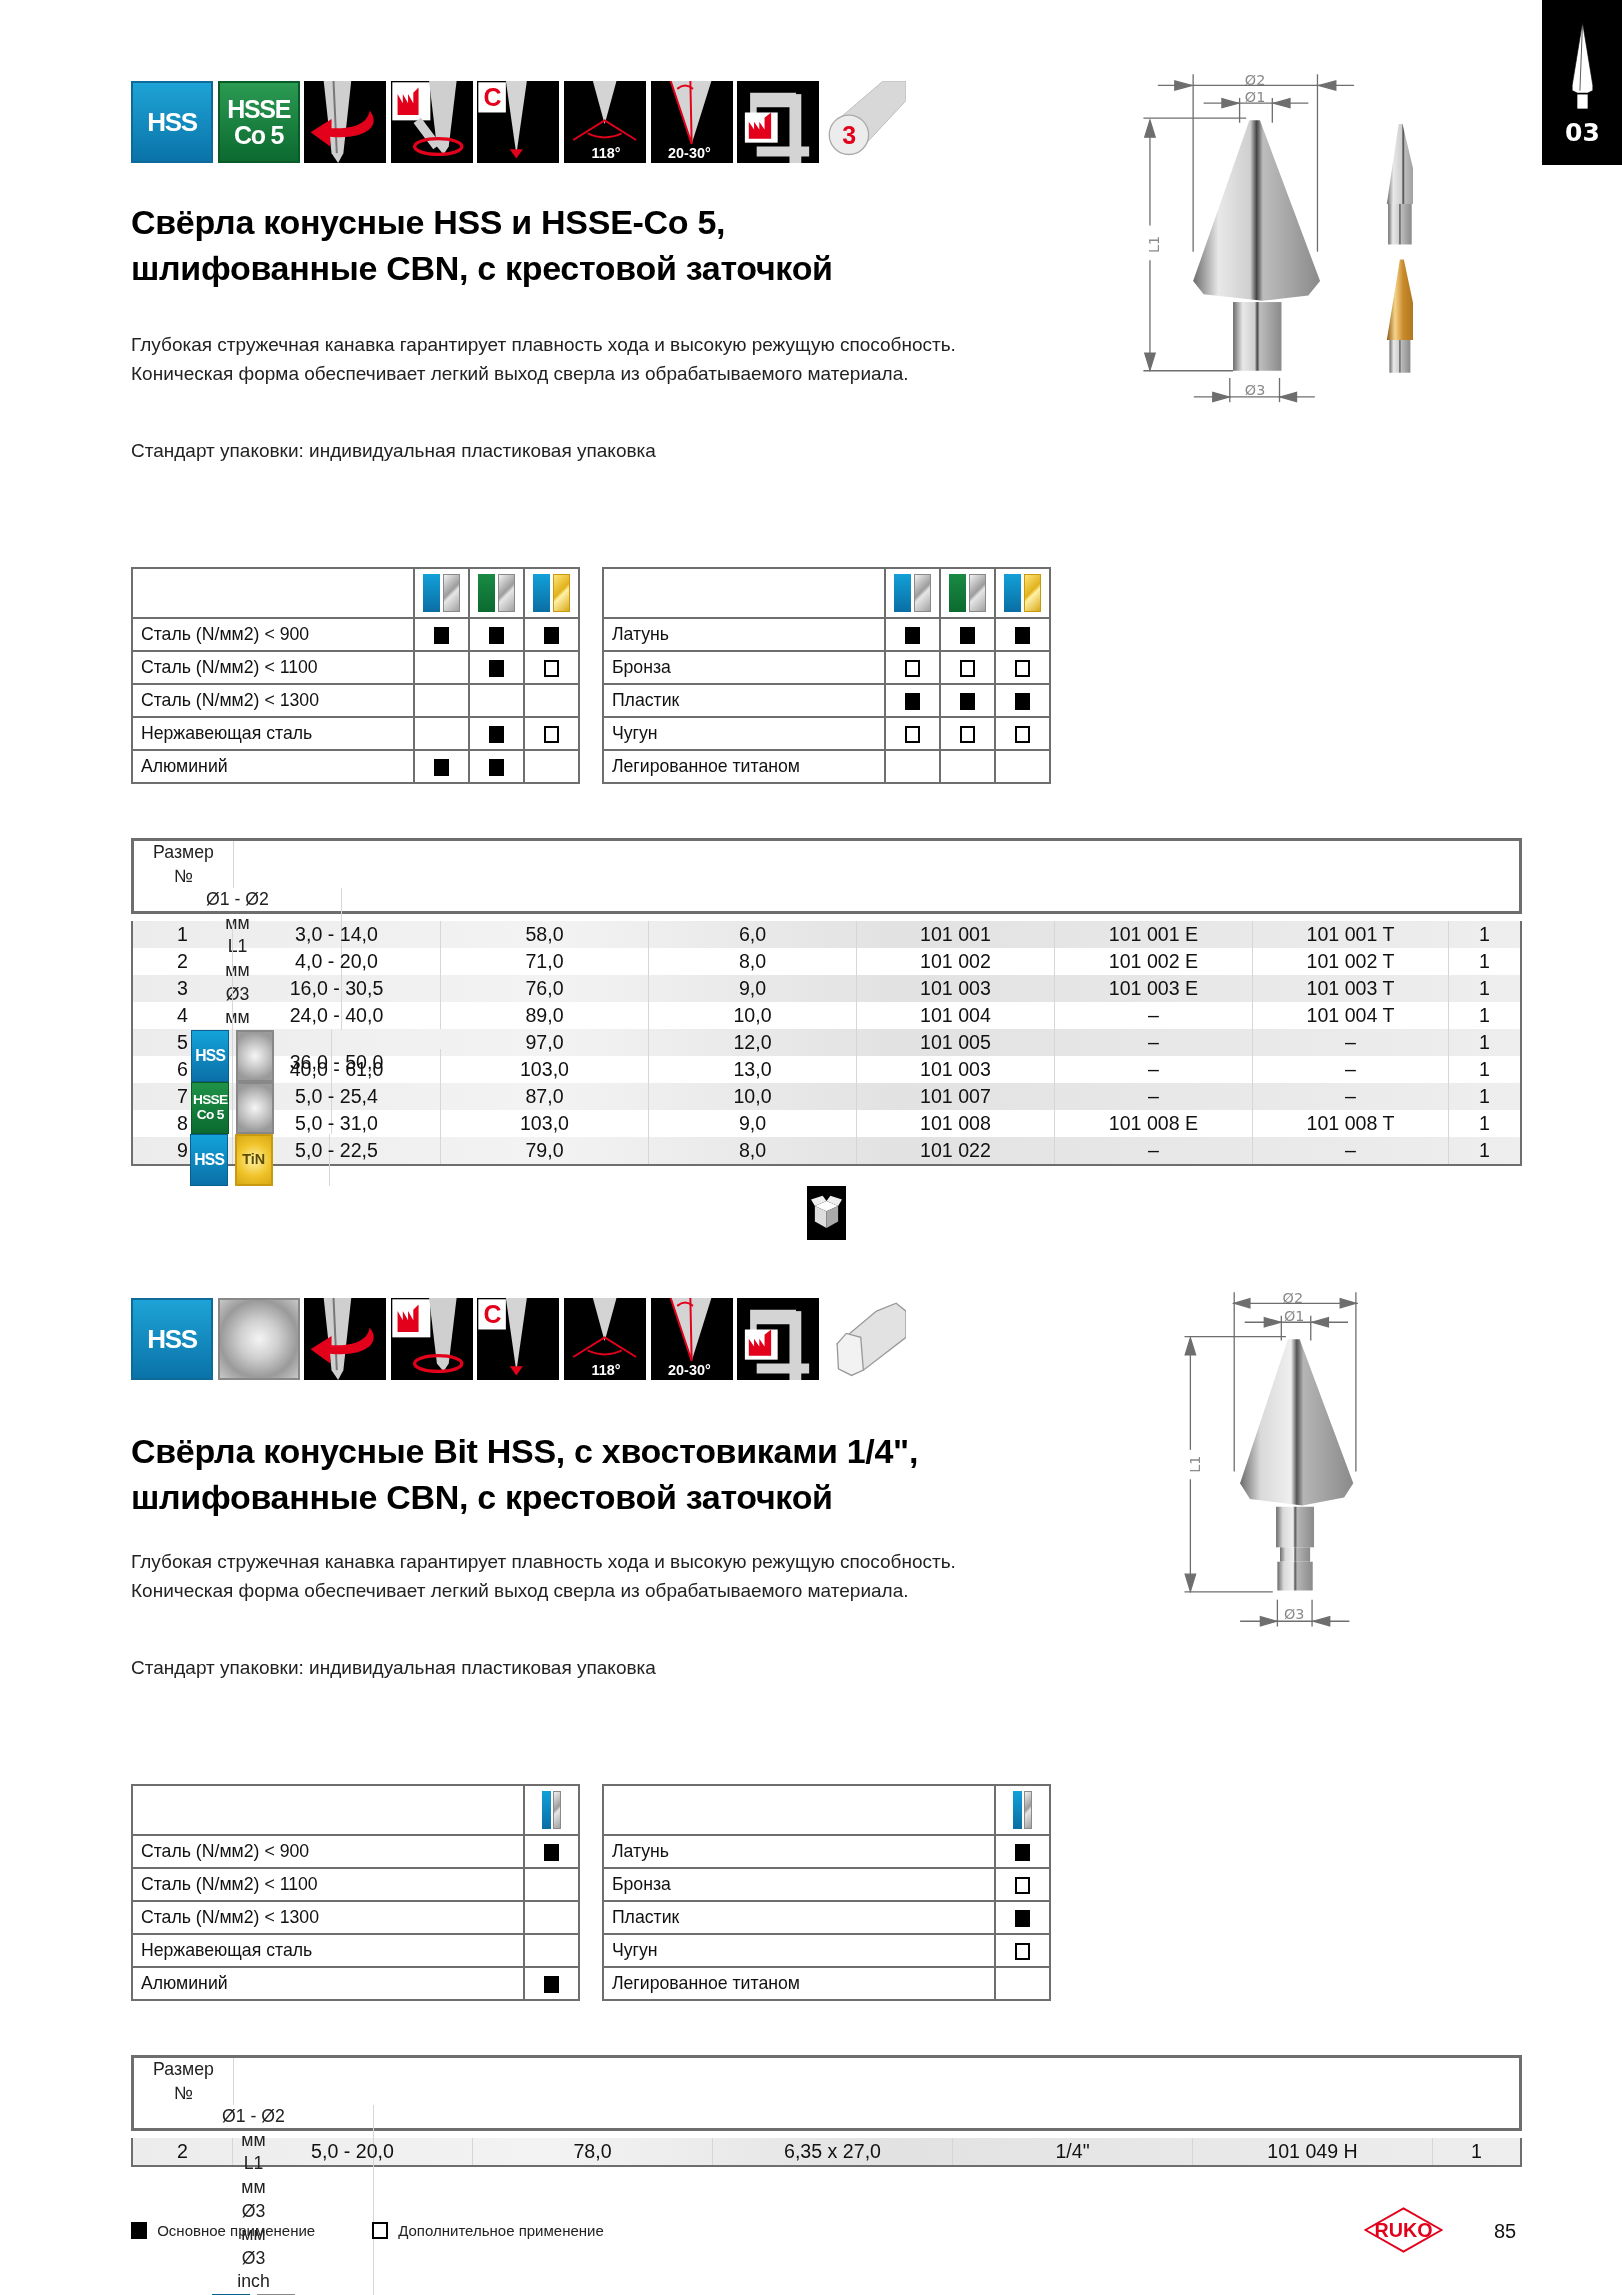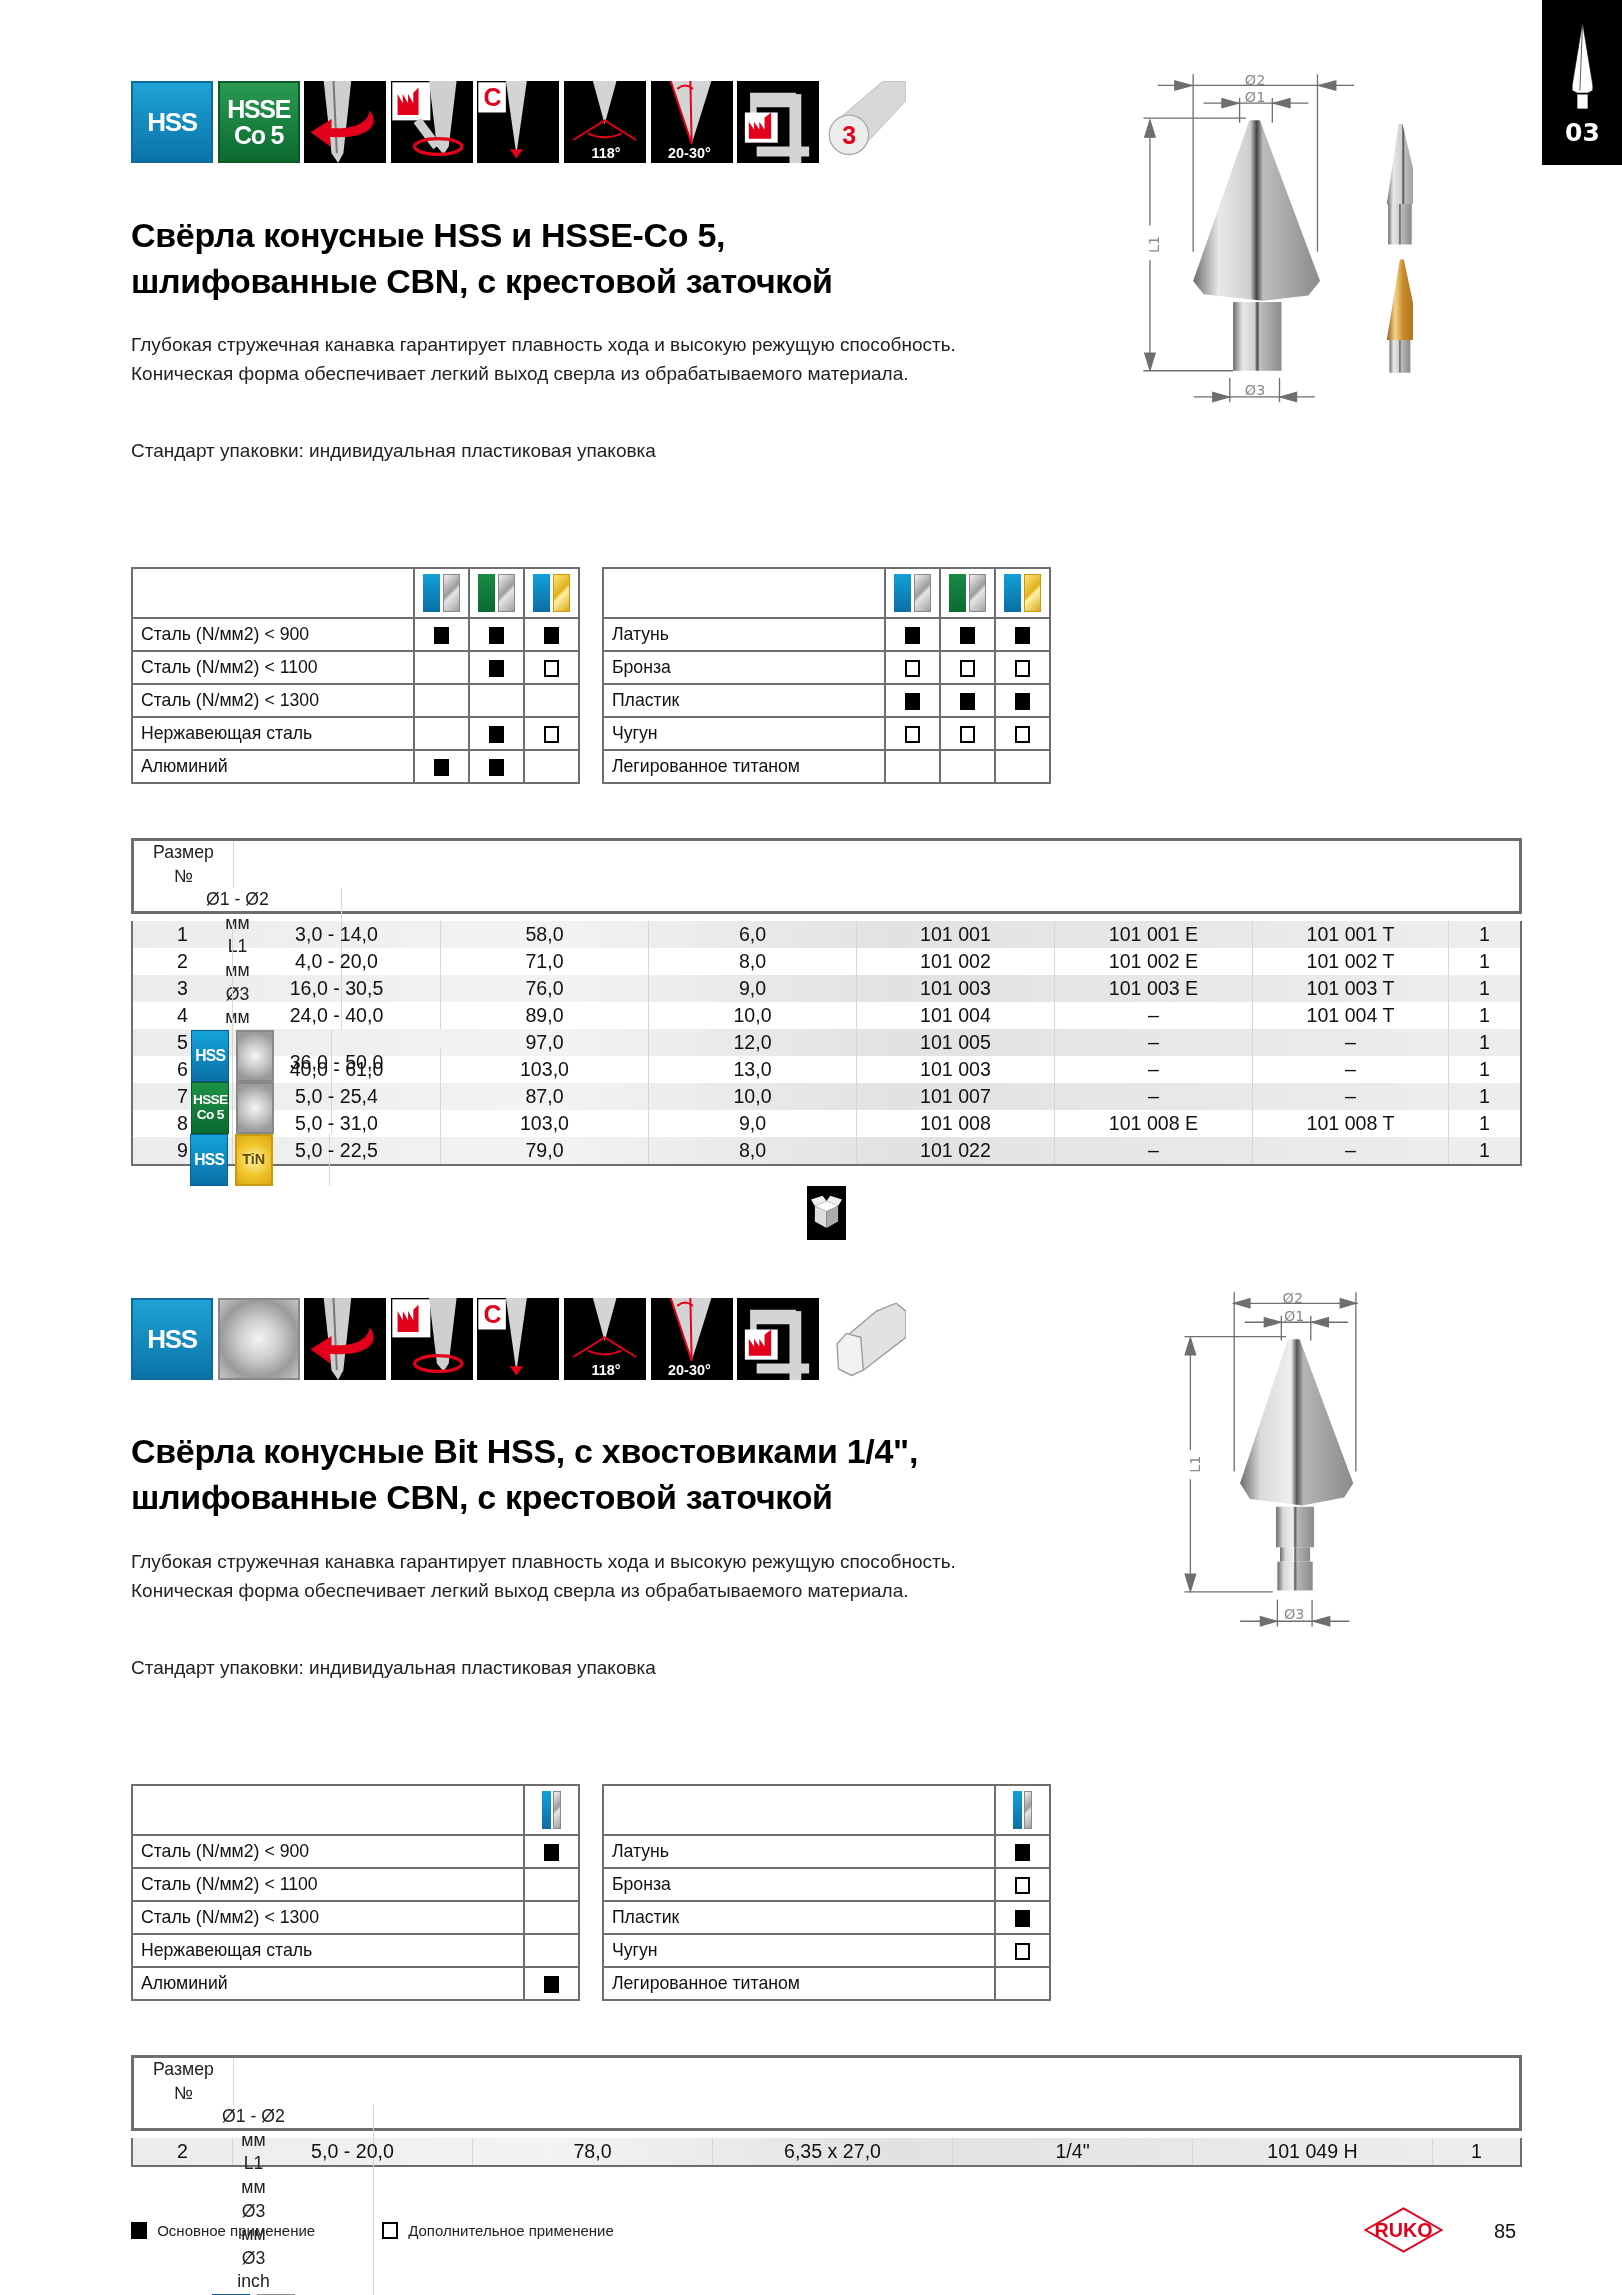--- a/index.html
+++ b/index.html
@@ -140,21 +140,21 @@
   </div>
   <div class="icon" style="background:#fff;">
     <svg viewBox="0 0 125 125">
         <path d="M20 60 L90 0 L125 0 L125 30 L55 105 Z" fill="#d8d8d8" stroke="#aaa"></path>
         <ellipse cx="38" cy="82" rx="30" ry="30" fill="#ececec" stroke="#aaa" stroke-width="2"></ellipse>
         <text x="28" y="96" fill="#e3001b" font-size="38" font-weight="bold" font-family="Liberation Sans, sans-serif">3</text>
       </svg>
   </div>
 </div>
 
-<div class="title" style="top:212px;">
+<div class="title" style="top:199px;">
   <div>Свёрла конусные HSS и HSSE-Co 5,</div>
   <div>шлифованные CBN, с крестовой заточкой</div>
 </div>
 <div class="desc" style="top:330px;">
   <div>Глубокая стружечная канавка гарантирует плавность хода и высокую режущую способность.</div>
   <div>Коническая форма обеспечивает легкий выход сверла из обрабатываемого материала.</div>
 </div>
 <div class="pack" style="top:440px;">Стандарт упаковки: индивидуальная пластиковая упаковка</div>
 
 <div class="drawing" style="left:1112px; top:65px; width:301px; height:622px;">
@@ -685,21 +685,21 @@
         <div style="width:240px;">101 049 H</div>
         <div style="flex:1;">1</div>
       </div>
   </div>
 </div>
 
 <div class="legend" style="left:131px;">
   <span class="mark filled"></span>
   <span>Основное применение</span>
 </div>
-<div class="legend" style="left:382px;">
+<div class="legend" style="left:372px;">
   <span class="mark open"></span>
   <span>Дополнительное применение</span>
 </div>
 <svg class="logo" viewBox="0 0 120 70">
   <path d="M60 2 L118 35 L60 68 L2 35 Z" fill="#fff" stroke="#e3001b" stroke-width="3"></path>
   <text x="60" y="45" text-anchor="middle" fill="#e3001b" font-size="30" font-weight="bold" font-family="Liberation Sans, sans-serif">RUKO</text>
 </svg>
 <div class="page-num">85</div>
 
 

